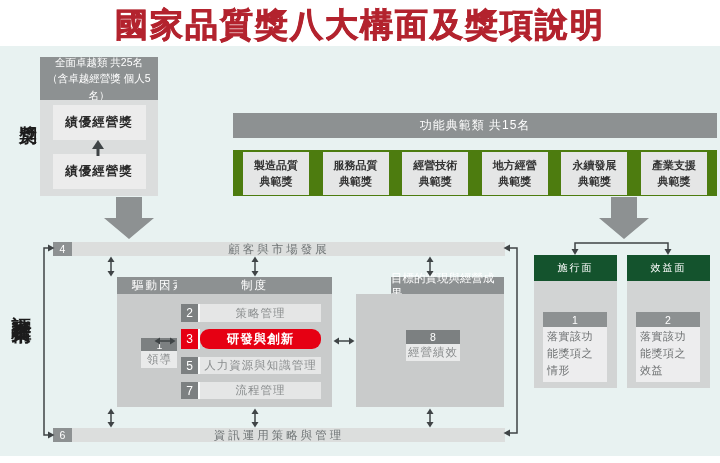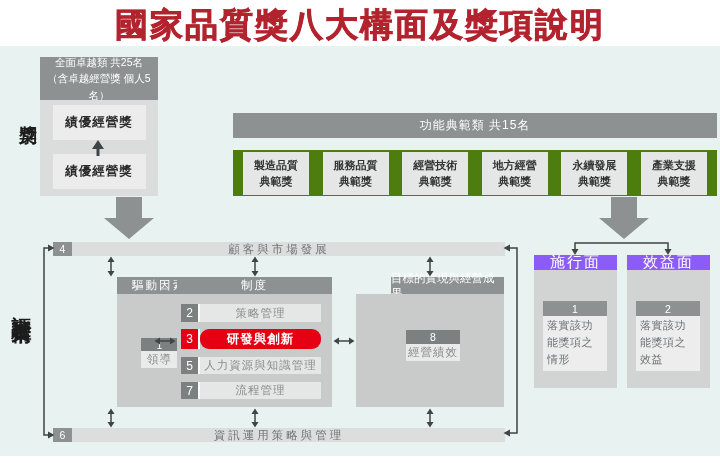--- a/index.html
+++ b/index.html
@@ -67,21 +67,21 @@
   .srow .num{width:17px;background:#7c8081;color:#fff;font-size:12px;display:flex;align-items:center;justify-content:center;
              border-right:2px solid #fbfdfd;}
   .srow .lbl{flex:1;background:#e5e6e6;color:#8a8d8e;font-size:11.5px;letter-spacing:1px;
              display:flex;align-items:center;justify-content:center;}
   .srow.hl{height:20px;}
   .srow.hl .num{background:#e60013;}
   .srow.hl .lbl{background:#e60013;color:#fff;font-weight:700;font-size:12.5px;border-radius:9px;}
 
   
   .detail-box{top:255px;width:83px;height:133px;display:flex;flex-direction:column;}
-  .detail-box .hd{height:15px;background:#8b5cf6;color:#fff;font-size:15px;letter-spacing:2px;
+  .detail-box .hd{height:26px;background:#14532d;color:#fff;font-size:10px;letter-spacing:2px;
                   display:flex;align-items:center;justify-content:center;}
   .detail-box .bd{background:#d2d4d4;flex:1;position:relative;}
   #box-implementation{left:534px;} #box-benefit{left:627px;}
   .detail-mini{position:absolute;left:9px;top:31px;width:64px;display:flex;flex-direction:column;}
   .detail-mini .num{height:15px;background:#8d9192;color:#fff;font-size:10.5px;display:flex;align-items:center;justify-content:center;}
   .detail-mini .txt{background:#ededee;color:#6f7273;font-size:11px;line-height:1.55;letter-spacing:0.5px;
                     padding:1px 4px 3px 4px;text-align:left;}
 
   
   #connectors{left:0;top:0;width:720px;height:463px;pointer-events:none;}

